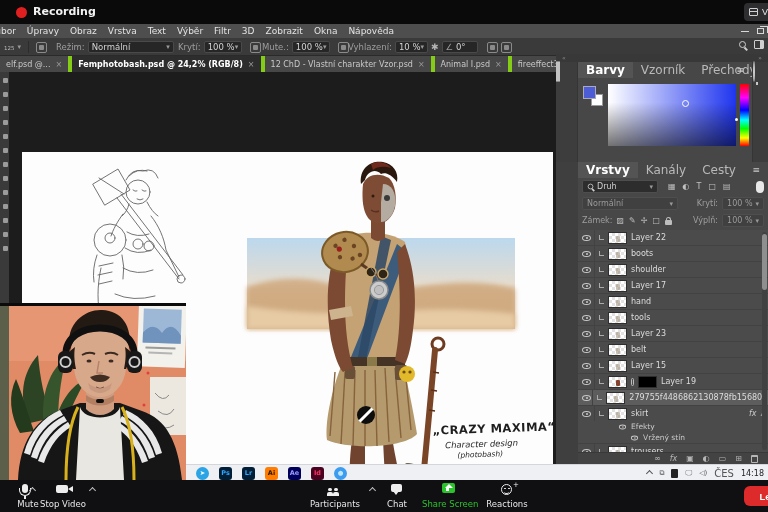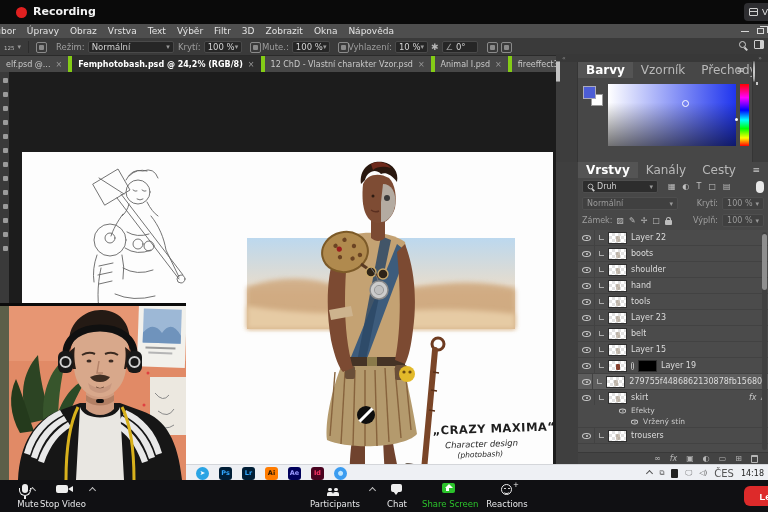--- a/index.html
+++ b/index.html
@@ -561,20 +561,33 @@
               </span>
               <span class="clip"></span>
               <span class="thumb"></span>
 
               <span class="lname">shoulder</span>
 
             </div>
 
           </div>
 
+          <div class="lrow">
+            <div class="lmain">
+              <span class="ecell">
+                <span class="eye"></span>
+              </span>
+              <span class="clip"></span>
+              <span class="thumb"></span>
+
+              <span class="lname">Layer 17</span>
+
+            </div>
+
+          </div>
 
           <div class="lrow">
             <div class="lmain">
               <span class="ecell">
                 <span class="eye"></span>
               </span>
               <span class="clip"></span>
               <span class="thumb"></span>
 
               <span class="lname">hand</span>

